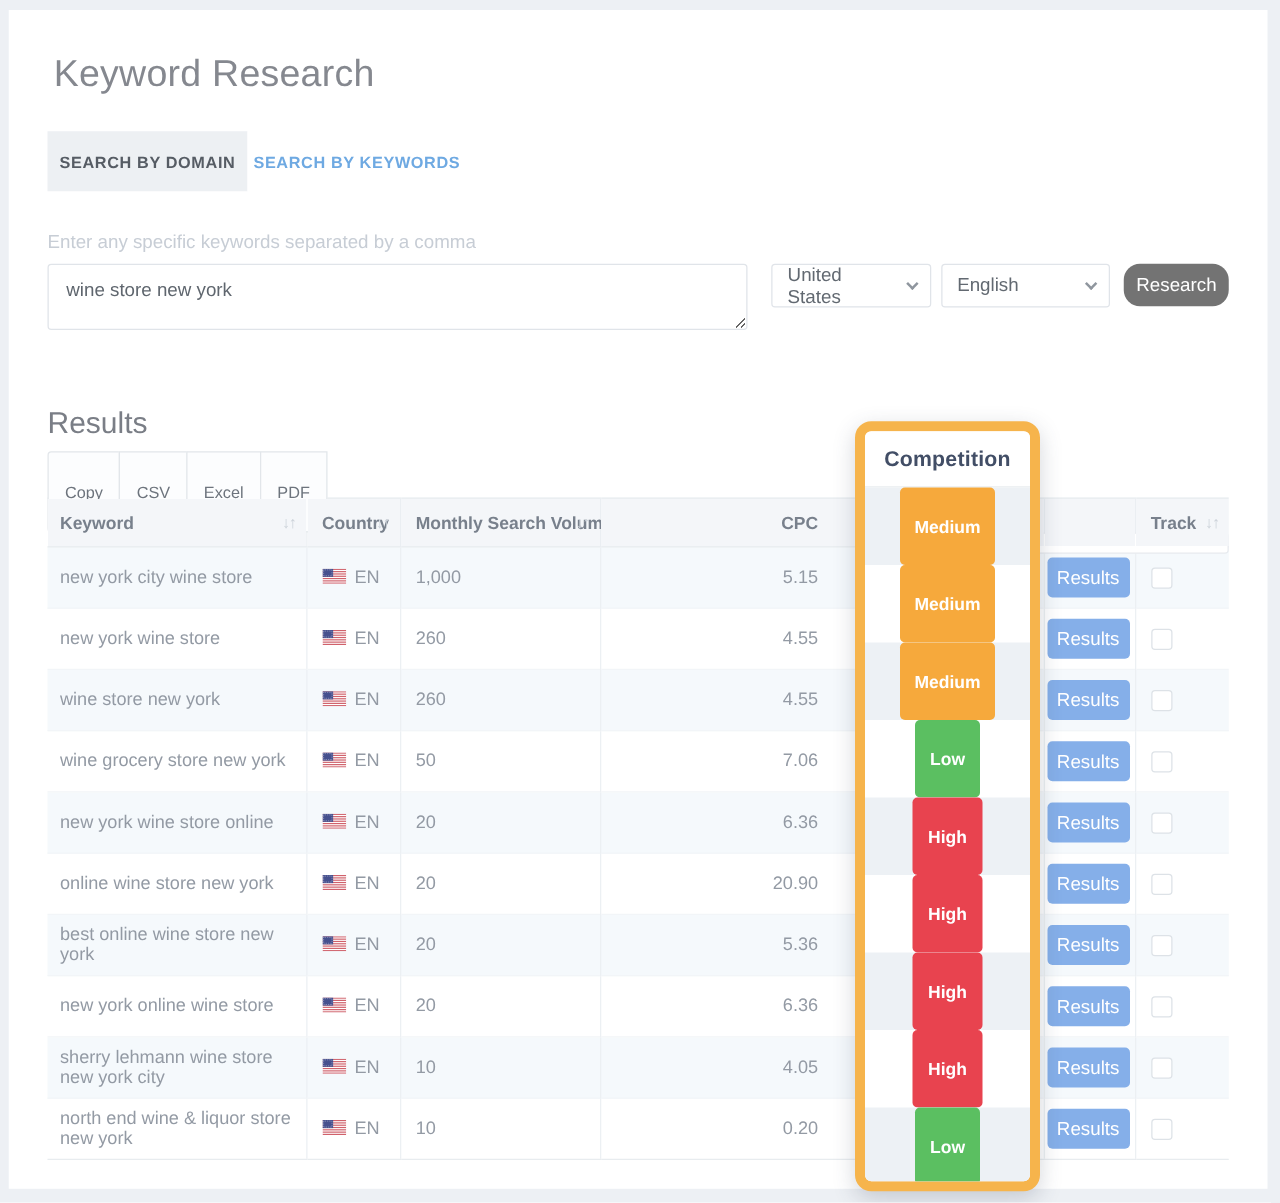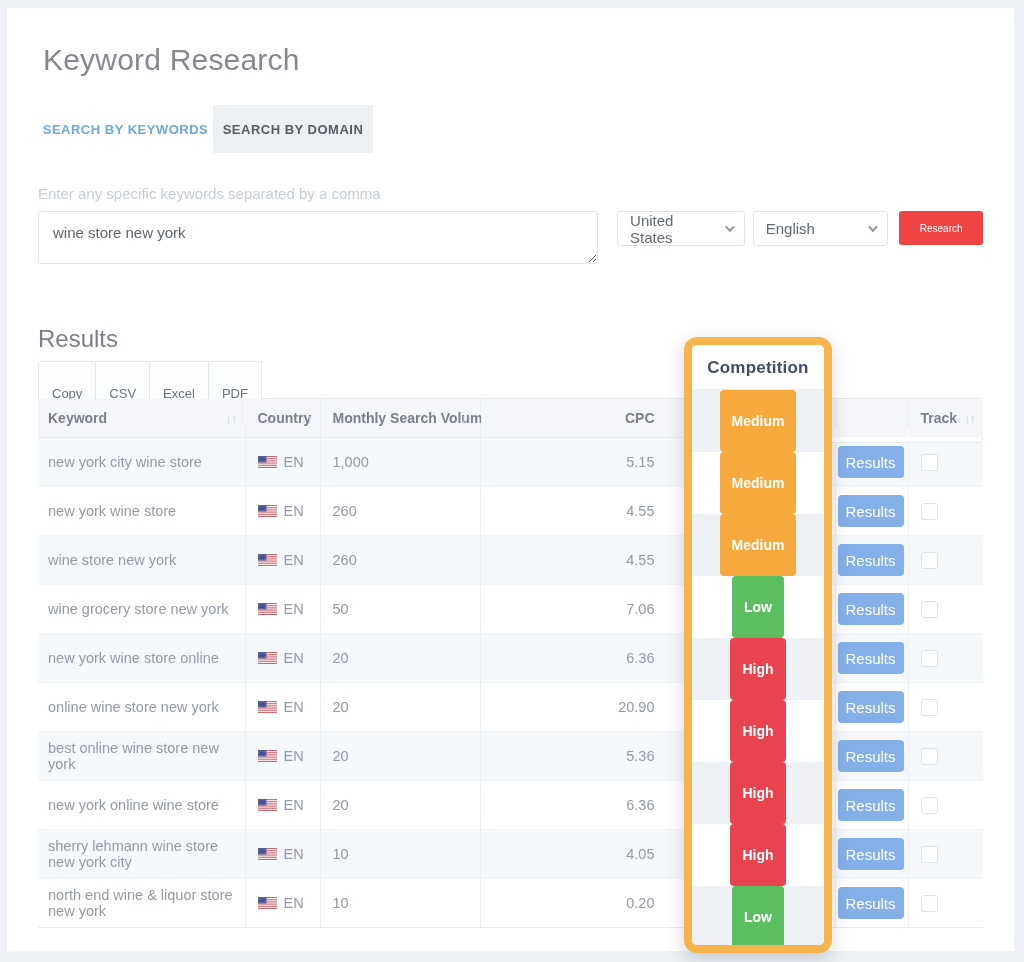--- a/index.html
+++ b/index.html
@@ -45,22 +45,22 @@
     display: flex; align-items: center; justify-content: space-between;
     padding: 0 12px; font-size: 15px; color: #626971; cursor: pointer;
   }
   .select.country { width: 128px; margin-left: 19px; }
   .select.language { width: 136px; margin-left: 8px; }
   .chev {
     width: 7px; height: 7px; border-right: 2px solid #8f969e; border-bottom: 2px solid #8f969e;
     transform: rotate(45deg) translateY(-2px); margin-left: 8px; flex: 0 0 auto;
   }
   .research-btn {
-    margin-left: 11px; width: 84px; height: 34px; border: none; border-radius: 3px;
-    background: #ef4444; color: #ffffff; font-size: 10px; cursor: pointer;
+    margin-left: 11px; width: 84px; height: 34px; border: none; border-radius: 13px;
+    background: #737373; color: #ffffff; font-size: 15px; cursor: pointer;
     font-family: "Liberation Sans", "DejaVu Sans", sans-serif;
   }
 
   
   .results-heading { margin-top: 61px; font-size: 24px; font-weight: 400; color: #7a7e86; height: 26px; }
   .toolbar { display: flex; margin-top: 10px; height: 27px; align-items: stretch; flex-direction: column; }
   .export-group { display: flex; }
   .export-group button {
     background: #fcfdfe; border: 1px solid #e2e6ea; color: #6d747d;
     font-size: 13px; padding: 0 13px; margin-left: -1px; cursor: pointer;
@@ -134,22 +134,22 @@
 </style>
 </head>
 <body>
 
 <div class="card">
   <div class="inner">
 
     <h1 class="page-title">Keyword Research</h1>
 
     <div class="tabs">
+        <div class="tab">SEARCH BY DOMAIN</div>
         <div class="tab active">SEARCH BY KEYWORDS</div>
-        <div class="tab">SEARCH BY DOMAIN</div>
       </div>
 
     <div class="form-label">Enter any specific keywords separated by a comma</div>
 
     <div class="form-row">
       <textarea class="keywords-textarea" style="">wine store new york</textarea>
       <div class="select country">
         <span>United States</span>
         <span class="chev"></span>
       </div>

